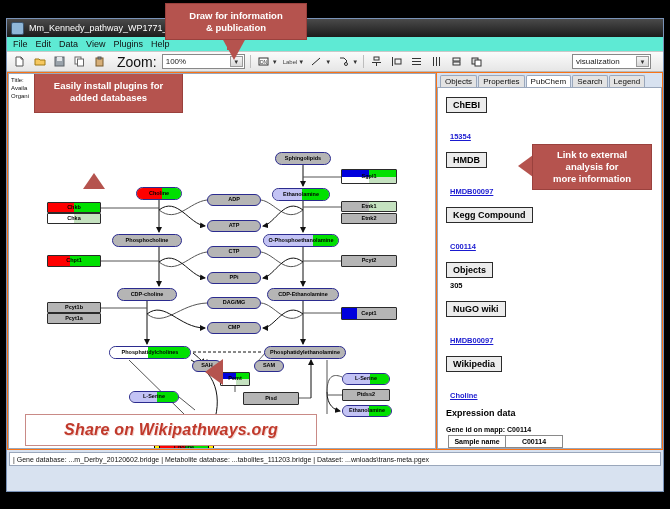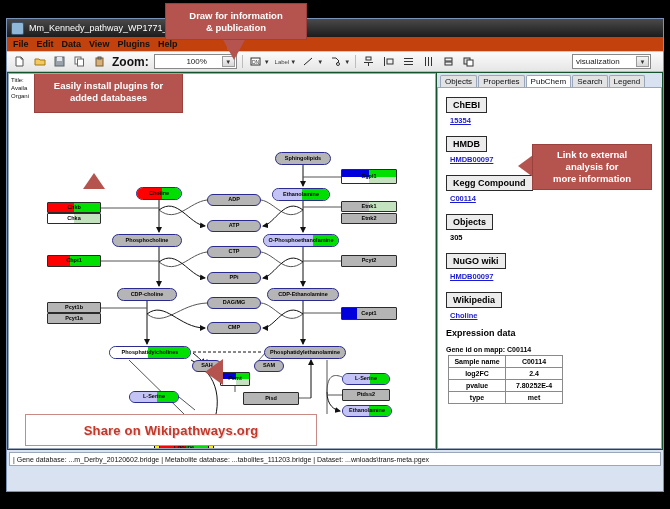--- a/index.html
+++ b/index.html
@@ -5,52 +5,52 @@
   html,body{margin:0;padding:0;background:#000;}
   body{width:670px;height:509px;overflow:hidden;font-family:"Liberation Sans",sans-serif;}
   #app{position:absolute;left:6px;top:18px;width:658px;height:474px;background:#d8e2f0;border:1px solid #7a93b8;box-sizing:border-box;}
 
   
   .titlebar{height:18px;background:linear-gradient(#4a4a4a,#1c1c1c);display:flex;align-items:center;padding:0 4px;}
   .titlebar .tb-icon{width:11px;height:11px;background:#8fb7d8;border:1px solid #3a5570;border-radius:2px;margin-right:5px;flex:0 0 auto;}
   .titlebar .tb-text{color:#fff;font-size:9px;white-space:nowrap;overflow:hidden;}
 
   
-  .menubar{height:14px;background:#c2410c;border-bottom:1px solid #c9c9c9;display:flex;align-items:center;padding-left:6px;gap:8px;font-weight:bold;}
+  .menubar{height:14px;background:#5eead4;border-bottom:1px solid #c9c9c9;display:flex;align-items:center;padding-left:6px;gap:8px;}
   .menubar span{font-size:9px;color:#111;}
 
   
   .toolbar{height:19px;background:linear-gradient(#fbfbfb,#e6e6e6);border-bottom:1px solid #b9b9b9;display:flex;align-items:center;padding-left:5px;gap:5px;}
   .tbtn{width:13px;height:13px;border:1px solid transparent;display:flex;align-items:center;justify-content:center;font-size:8px;color:#555;}
   .tbtn svg{display:block;}
-  .zoomlabel{font-size:12px;color:#111;font-weight:bold;}
+  .zoomlabel{font-size:14px;color:#111;margin-left:5px;font-weight:normal;}
   .combo{height:13px;border:1px solid #888;background:#fff;display:flex;align-items:center;font-size:8px;padding-left:3px;color:#222;position:relative;}
   .combo .arrow{position:absolute;right:1px;top:1px;bottom:1px;width:11px;background:linear-gradient(#f6f6f6,#d8d8d8);border:1px solid #9a9a9a;display:flex;align-items:center;justify-content:center;font-size:6px;color:#333;}
-  .combo.zoomc{width:78px;justify-content:center;}
+  .combo.zoomc{width:78px;}
   .combo.vizc{width:74px;}
   .sep{width:1px;height:13px;background:#bdbdbd;}
   .minibtn{display:flex;align-items:center;gap:1px;}
   .caret{font-size:6px;color:#333;}
 
   
-  .bodywrap{display:flex;height:378px;background:#14532d;}
+  .bodywrap{display:flex;height:378px;background:#f97316;}
   .canvaswrap{flex:0 0 426px;background:#fff;border:1px solid #9aa7bb;margin:1px;position:relative;overflow:hidden;}
   .sidepanel{flex:1;margin:1px 1px 1px 0;display:flex;flex-direction:column;overflow:hidden;}
 
   
   .metabox{position:absolute;left:2px;top:2px;font-size:6px;line-height:8px;color:#111;}
 
   
   .tabstrip{display:flex;align-items:flex-end;height:14px;padding-left:3px;gap:1px;background:#d8e2f0;}
   .tab{font-size:8px;padding:1px 4px 1px;border:1px solid #9aa7bb;border-bottom:none;background:#e3e3e3;color:#111;border-radius:2px 2px 0 0;}
   .tab.active{background:#fff;font-weight:normal;position:relative;top:0px;}
   .panelbody{flex:1;background:#fff;border:1px solid #9aa7bb;overflow:hidden;position:relative;padding:6px 0 0 8px;}
 
   .dbhead{display:inline-block;border:1px solid #2b2b2b;background:#ececec;font-weight:bold;font-size:9px;padding:2px 6px;color:#000;margin-bottom:3px;}
-  .dblink{font-size:7.5px;color:#1a1ad0;display:block;margin:0 0 8px 4px;font-weight:bold;}
+  .dblink{font-size:7.5px;color:#1a1ad0;display:block;margin:16px 0 8px 4px;font-weight:bold;}
   .dbplain{font-size:7.5px;color:#000;display:block;margin:0 0 8px 4px;font-weight:bold;}
   .exprhead{font-weight:bold;font-size:9px;color:#000;margin:2px 0 8px 0;}
   .geneid{font-size:7px;color:#000;font-weight:bold;margin-bottom:2px;}
   table.expr{border-collapse:collapse;margin-left:2px;}
   table.expr td{border:1px solid #8a8a8a;font-size:7px;padding:2px 4px;text-align:center;color:#000;font-weight:bold;min-width:48px;}
 
   
   .statuswrap{height:26px;padding:2px 2px 0 2px;box-sizing:border-box;}
   .statusbar{height:12px;border:1px solid #9aa7bb;background:#fff;font-size:7px;color:#111;display:flex;align-items:center;padding-left:3px;white-space:nowrap;overflow:hidden;}
 
@@ -64,21 +64,21 @@
   svg.edges{position:absolute;left:0;top:0;width:426px;height:378px;z-index:0;pointer-events:none;}
 
   
   .handle{position:absolute;width:4px;height:4px;background:#ffee00;border:1px solid #000;z-index:6;}
 
   
   .callout{position:absolute;background:#b5534e;color:#fff;font-weight:bold;text-align:center;z-index:40;border:1px solid #9a413d;display:flex;align-items:center;justify-content:center;line-height:1.25;}
   .stem{position:absolute;background:#b5534e;z-index:39;}
   .tri{position:absolute;width:0;height:0;z-index:39;}
   .sharebox{position:absolute;z-index:41;border:1px solid #c98a86;background:#fff;display:flex;align-items:center;justify-content:center;}
-  .sharebox span{color:#c0392b;font-weight:bold;font-size:13px;letter-spacing:.2px;text-shadow:1px 1px 0 #f1d5d2;}
+  .sharebox span{color:#c0392b;font-style:italic;font-weight:bold;font-size:16px;letter-spacing:.2px;text-shadow:1px 1px 0 #f1d5d2;}
 </style>
 </head>
 <body>
 
 <div id="app">
 
   <div class="titlebar">
     <div class="tb-icon"></div>
     <div class="tb-text">Mm_Kennedy_pathway_WP1771_45176.gpml</div>
   </div>

